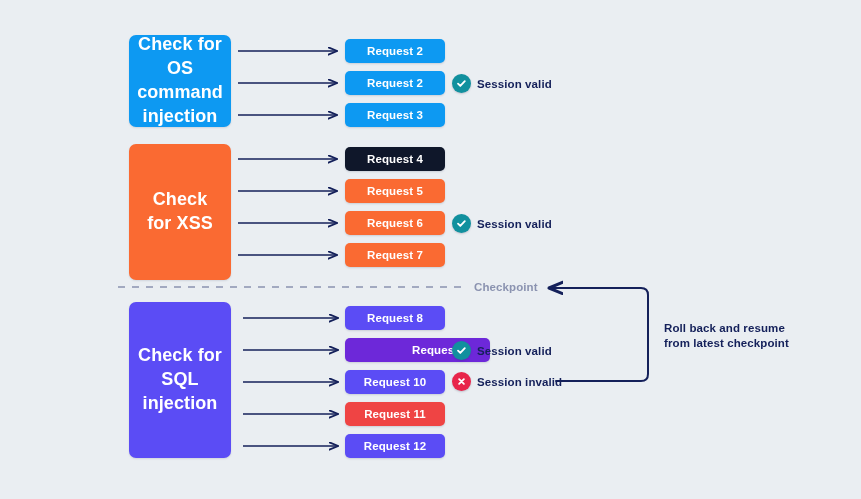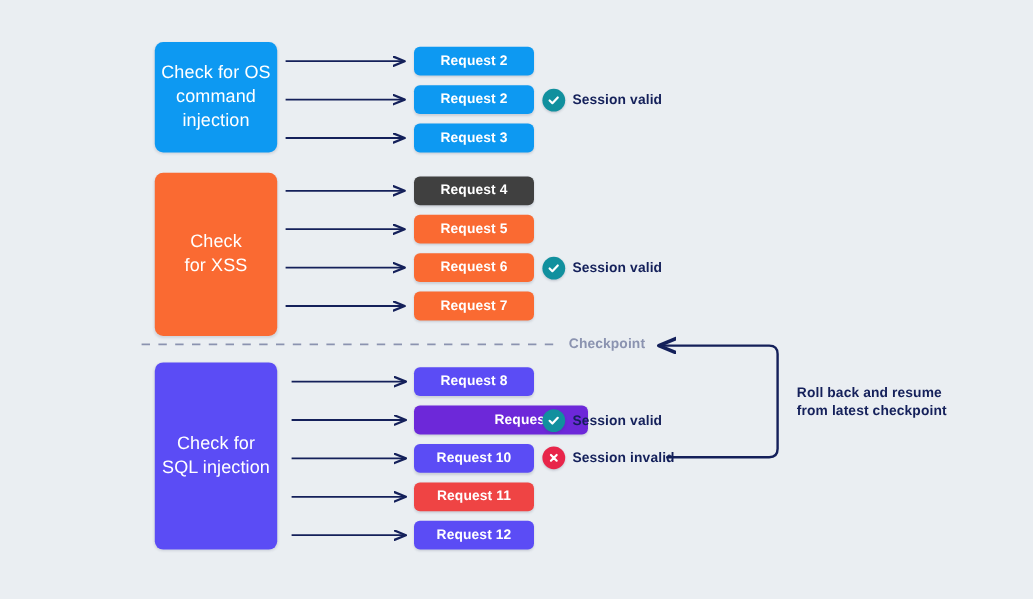--- a/index.html
+++ b/index.html
@@ -27,22 +27,22 @@
     pointer-events: none;
   }
   .stage-block {
     position: absolute;
     border-radius: 7px;
     display: flex;
     align-items: center;
     justify-content: center;
     text-align: center;
     color: #ffffff;
-    font-weight: normal;
-    font-size: 15px;
+    font-weight: bold;
+    font-size: 18px;
     line-height: 1.33;
     letter-spacing: .1px;
     box-shadow: 0 1px 2px rgba(40,50,80,.13);
   }
   .req-box {
     position: absolute;
     height: 24px;
     width: 100px;
     border-radius: 5px;
     display: flex;
@@ -155,21 +155,21 @@
   <div class="req-box" style="left:345px; top:39px; background:#0d99f2;">
     <span>Request 2</span>
   </div>
   <div class="req-box" style="left:345px; top:71px; background:#0d99f2;">
     <span>Request 2</span>
   </div>
   <div class="req-box" style="left:345px; top:103px; background:#0d99f2;">
     <span>Request 3</span>
   </div>
 
-  <div class="req-box" style="left:345px; top:147px; background:#404040;">
+  <div class="req-box" style="left:345px; top:147px; background:#0f172a;">
     <span>Request 4</span>
   </div>
   <div class="req-box" style="left:345px; top:179px; background:#fa6a32;">
     <span>Request 5</span>
   </div>
   <div class="req-box" style="left:345px; top:211px; background:#fa6a32;">
     <span>Request 6</span>
   </div>
   <div class="req-box" style="left:345px; top:243px; background:#fa6a32;">
     <span>Request 7</span>

